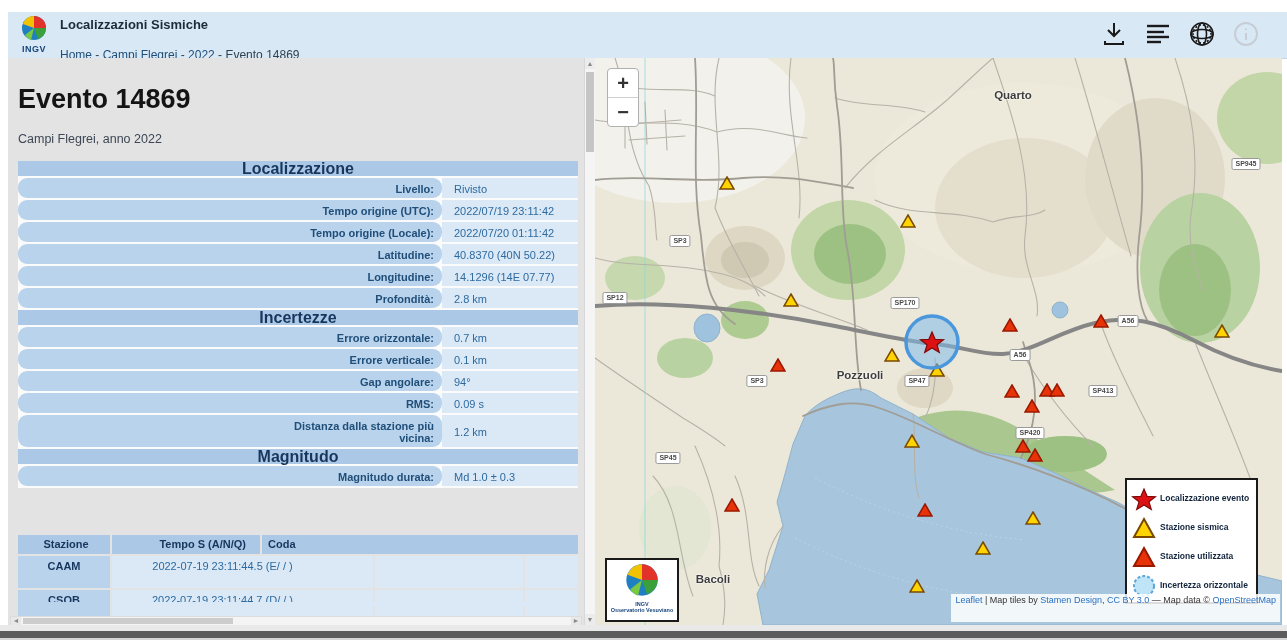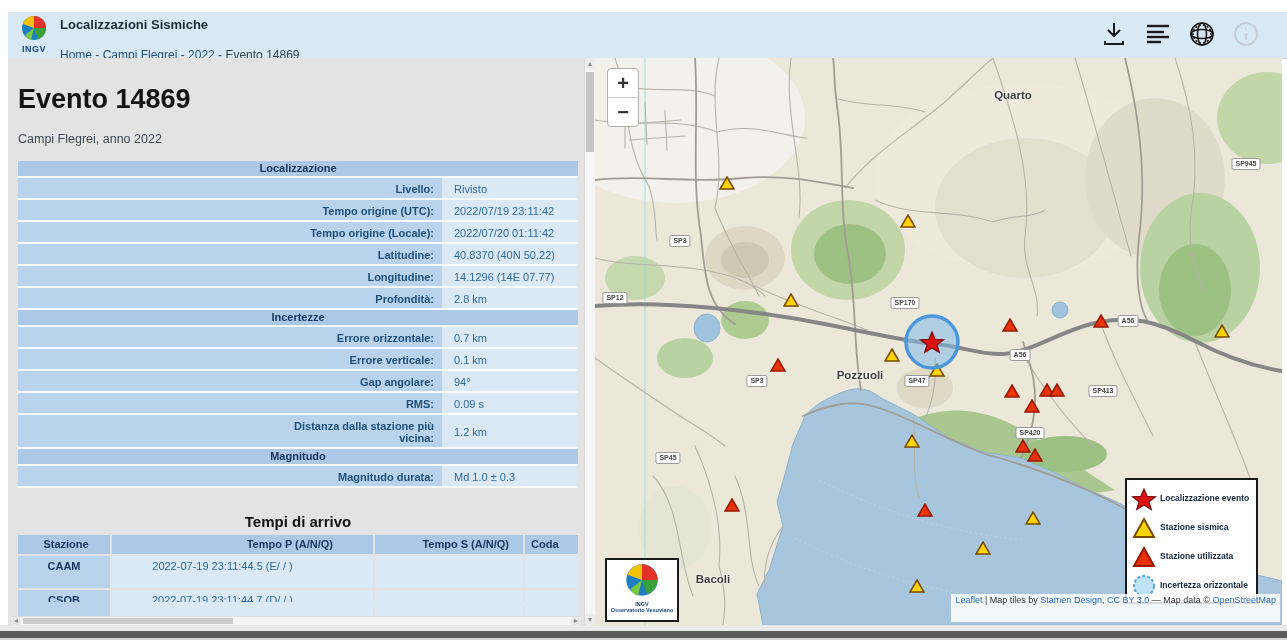--- a/index.html
+++ b/index.html
@@ -16,25 +16,25 @@
   .tb-bc{position:absolute;left:52px;top:36px;font-size:12px;color:#33414e;}
   .tb-bc a{color:#1f4e79;text-decoration:none;}
   .tb-icons{position:absolute;right:26px;top:7px;display:flex;gap:14px;align-items:center;}
   .tb-icons .icb{width:30px;height:30px;display:flex;align-items:center;justify-content:center;cursor:pointer;}
 
   
   .left-panel{position:absolute;left:8px;top:58px;width:576px;height:567px;background:#e3e3e3;overflow:hidden;}
   .ev-title{position:absolute;left:10px;top:26px;font-size:27px;font-weight:bold;color:#141414;}
   .ev-sub{position:absolute;left:10px;top:74px;font-size:12.5px;color:#3c4654;}
   .info-table{position:absolute;left:10px;top:103px;width:560px;background:#fbfbfb;}
-  .sec-row{height:15px;background:#abc9e6;color:#17365d;font-size:11px;font-weight:bold;
+  .sec-row{height:15px;background:#abc9e6;color:#17365d;font-size:16px;font-weight:bold;
            text-align:center;line-height:15px;margin-bottom:2px;}
   .kv-row{display:flex;margin-bottom:2px;}
   .kv-label{width:424px;box-sizing:border-box;background:#b9d3ec;color:#1f4e79;font-weight:bold;
-            font-size:11px;text-align:right;padding:5px 8px 3px 4px;line-height:12px;}
+            font-size:11px;text-align:right;padding:5px 8px 3px 4px;line-height:12px;border-radius:9px;}
   .kv-value{flex:1;box-sizing:border-box;background:#dbe9f7;color:#2d6a9f;font-size:11px;
             padding:5px 4px 3px 12px;line-height:12px;white-space:nowrap;}
   .arr-title{position:absolute;left:10px;width:560px;text-align:center;font-size:15px;
              font-weight:bold;color:#111;}
   .arr-table{position:absolute;left:10px;width:560px;}
   .arr-head{display:flex;height:19px;margin-bottom:2px;}
   .arr-head div{background:#abc9e6;color:#17365d;font-size:11px;font-weight:bold;line-height:19px;box-sizing:border-box;}
   .arr-row{display:flex;height:32px;margin-bottom:2px;}
   .c-sta{width:92px;margin-right:2px;text-align:center;}
   .c-p{width:261px;margin-right:2px;text-align:right;padding-right:40px;}
@@ -193,26 +193,24 @@
           <div class="kv-label" style="width: 424px; white-space: normal; padding: 5px 8px 3px 260px;">Distanza dalla stazione più vicina:</div>
           <div class="kv-value" style="display: flex; align-items: center;">1.2 km</div>
         </div>
         <div class="sec-row">Magnitudo</div>
         <div class="kv-row">
           <div class="kv-label">Magnitudo durata:</div>
           <div class="kv-value">Md   1.0 ± 0.3</div>
         </div>
       </div>
 
-    <div class="arr-title" id="arr-title" style="top: 455px;">Tempi di arrivo</div>
 
     <div class="arr-table" id="arr-table" style="top: 477px;">
       <div class="arr-head">
         <div class="c-sta" style="text-align:center;padding-left:4px;">Stazione</div>
-        <div class="c-p">Tempo P (A/N/Q)</div>
         <div class="c-s">Tempo S (A/N/Q)</div>
         <div class="c-coda">Coda</div>
       </div>
       <div id="arr-rows">
           <div class="arr-row">
             <div class="c-sta">CAAM</div>
             <div class="c-p">2022-07-19 23:11:44.5 (E/ / )</div>
             <div class="c-s"></div>
             <div class="c-coda"></div>
           </div>

